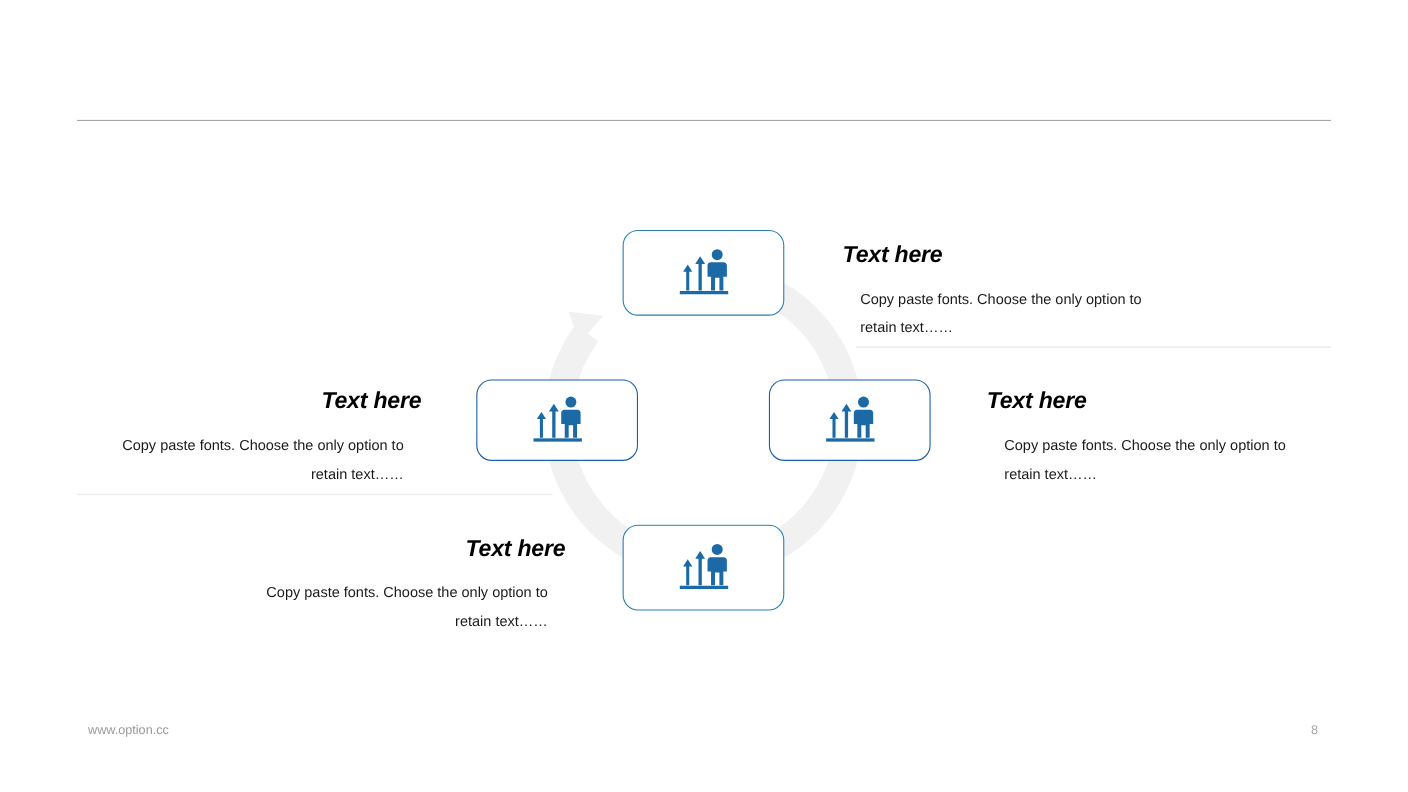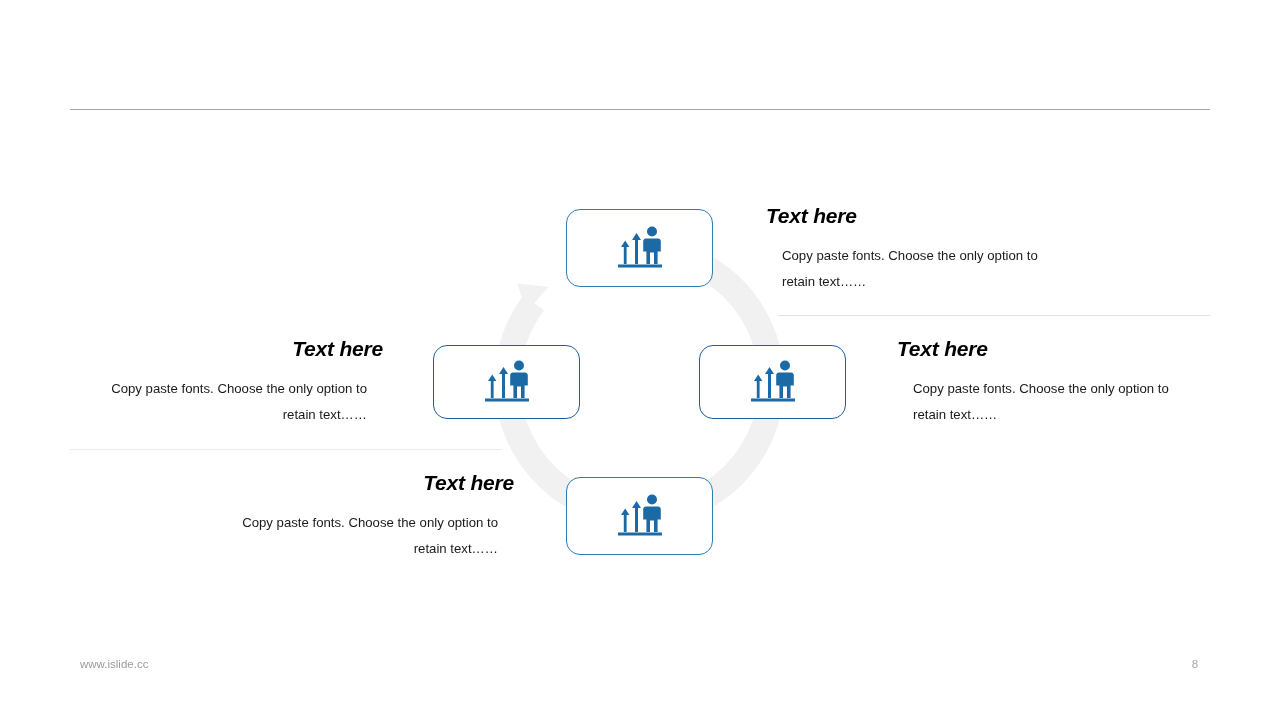--- a/index.html
+++ b/index.html
@@ -92,21 +92,21 @@
   .text-block {
     position: absolute;
     width: 312px;
   }
   .text-block .heading {
     font-size: 21px;
     font-weight: bold;
     font-style: italic;
     color: #000000;
     letter-spacing: -0.2px;
-    margin: 0 0 14px 0;
+    margin: 16px 0 14px 0;
     line-height: 1.1;
   }
   .text-block .body {
     font-size: 13.2px;
     color: #1a1a1a;
     line-height: 1.98;
     margin: 16px;
   }
   .align-right { text-align: right; }
   .align-left  { text-align: left; }
@@ -213,16 +213,16 @@
   <div class="text-block tb-mid-right align-left">
     <div class="heading">Text here</div>
     <div class="body">Copy paste fonts. Choose the only option to retain text……</div>
   </div>
 
   <div class="text-block tb-bottom-left align-right">
     <div class="heading">Text here</div>
     <div class="body">Copy paste fonts. Choose the only option to retain text……</div>
   </div>
 
-  <div class="footer-url">www.islide.cc</div>
+  <div class="footer-url">www.option.cc</div>
   <div class="footer-page">8</div>
 
 </div>
 
 </body></html>

